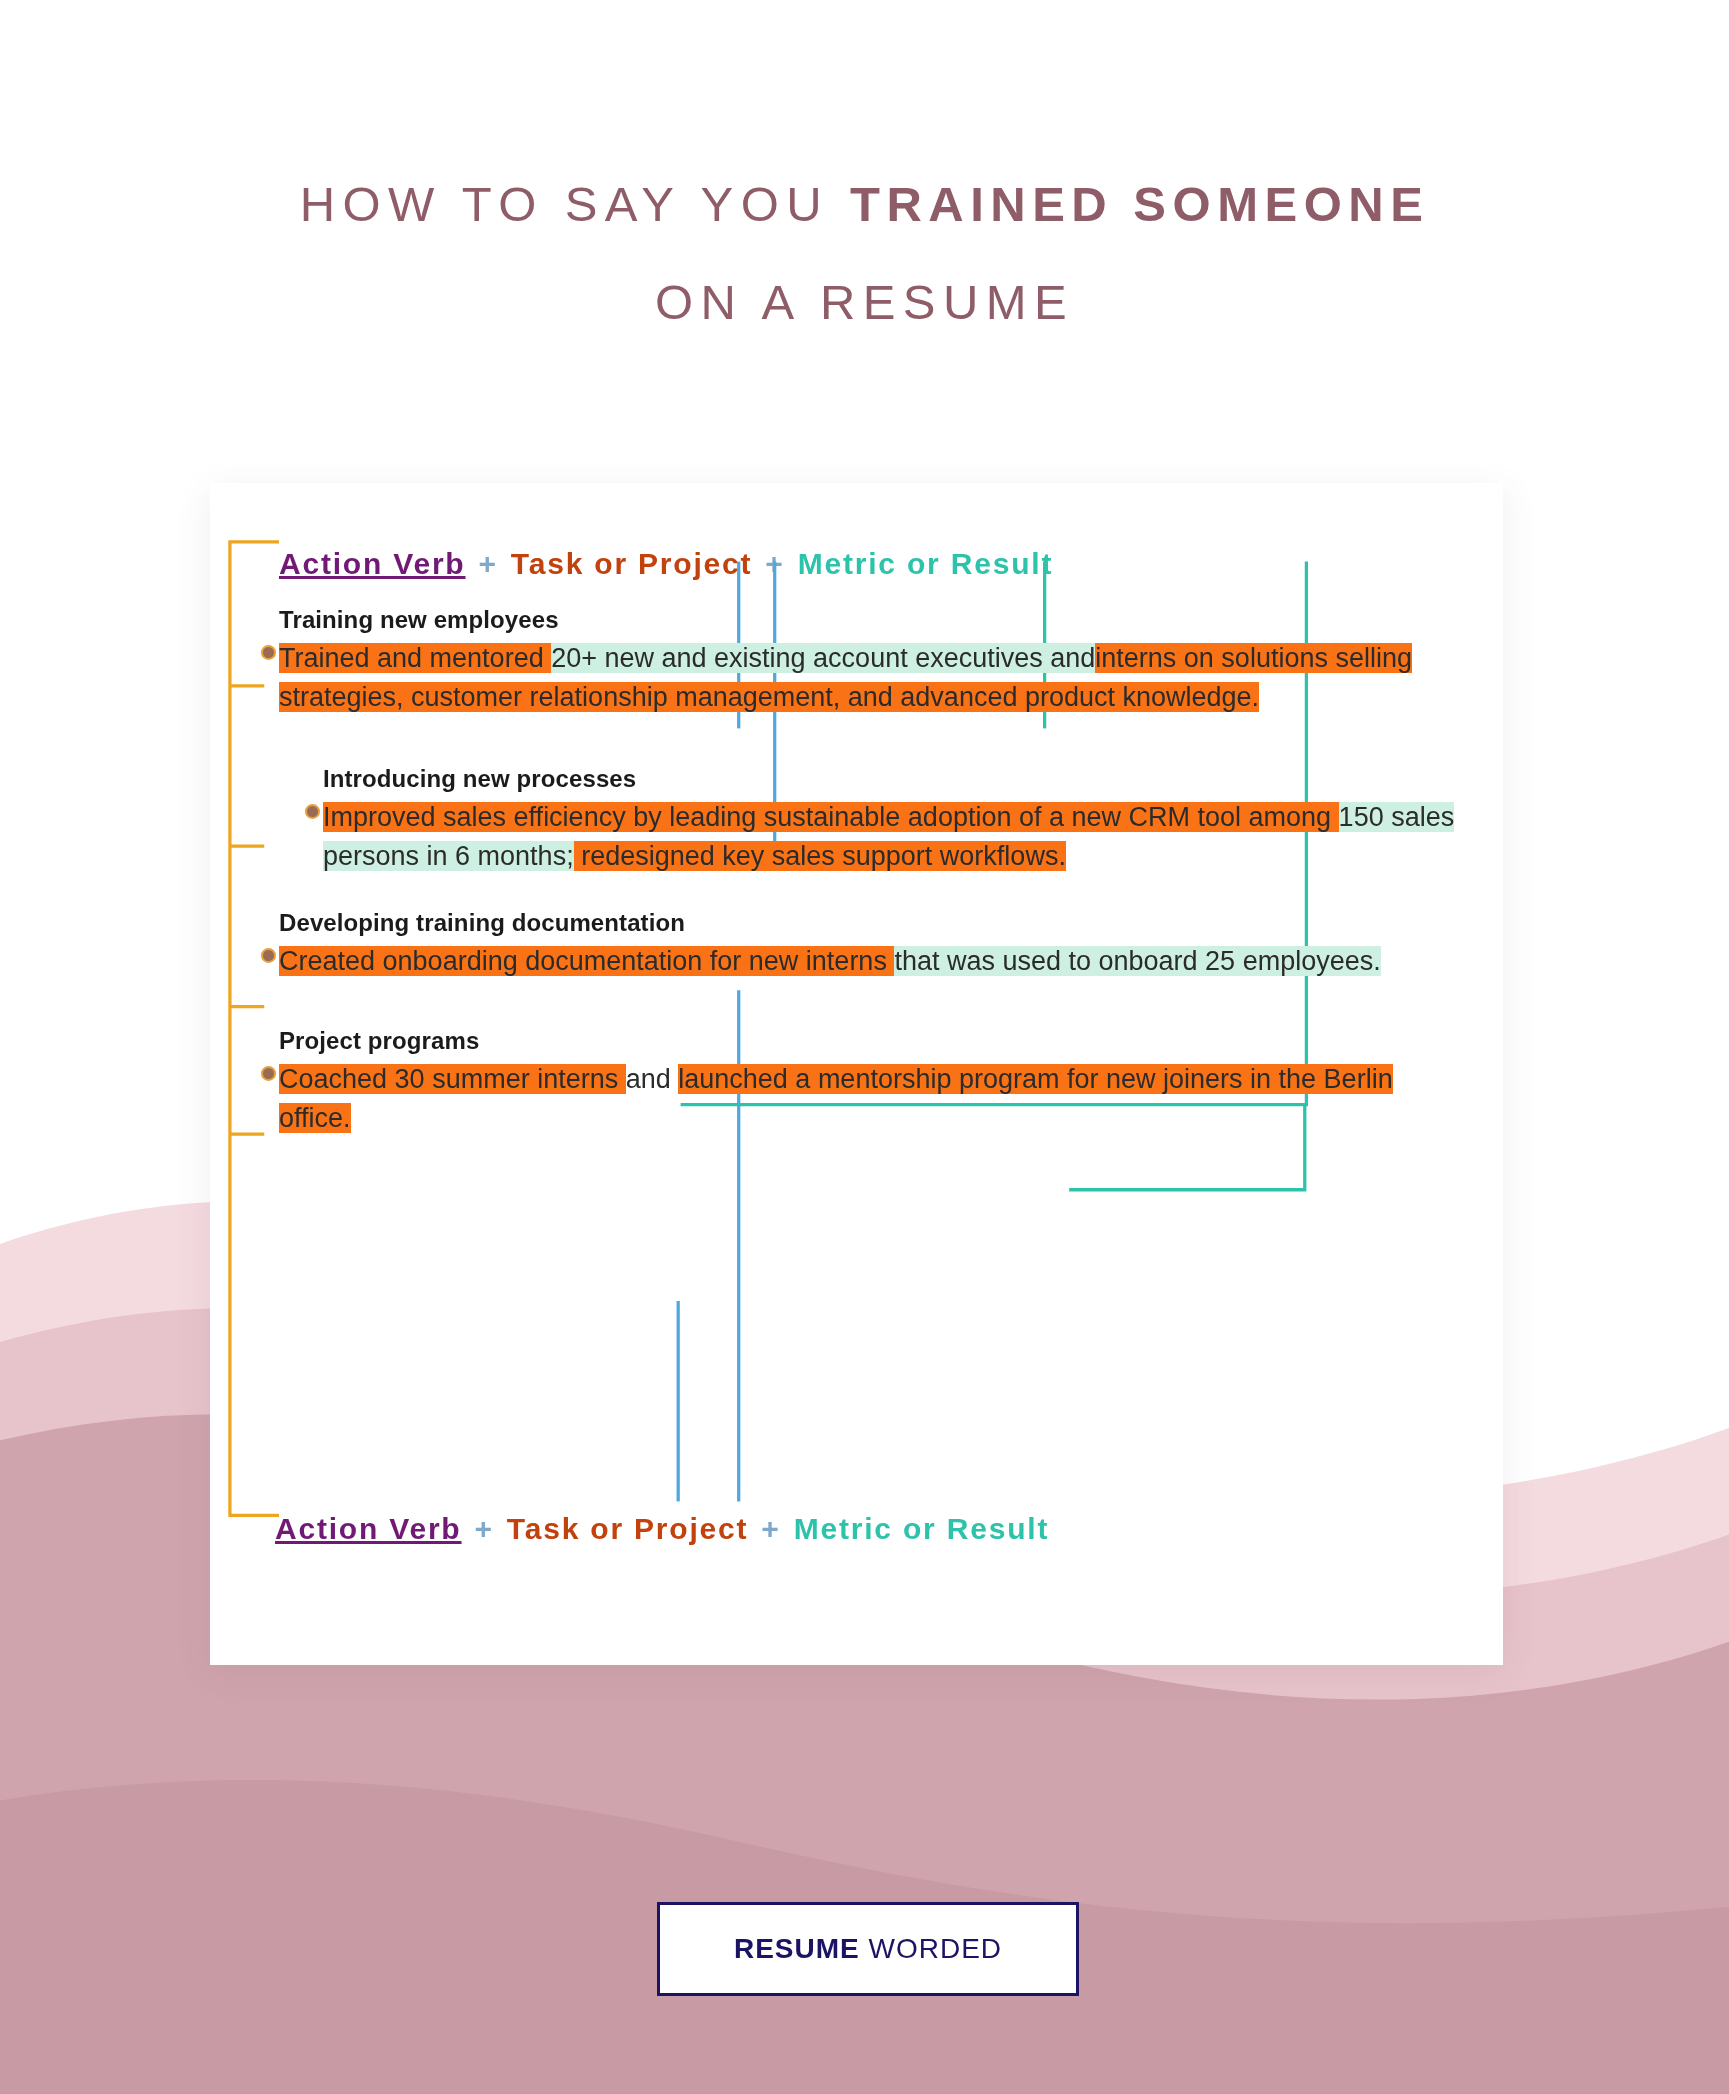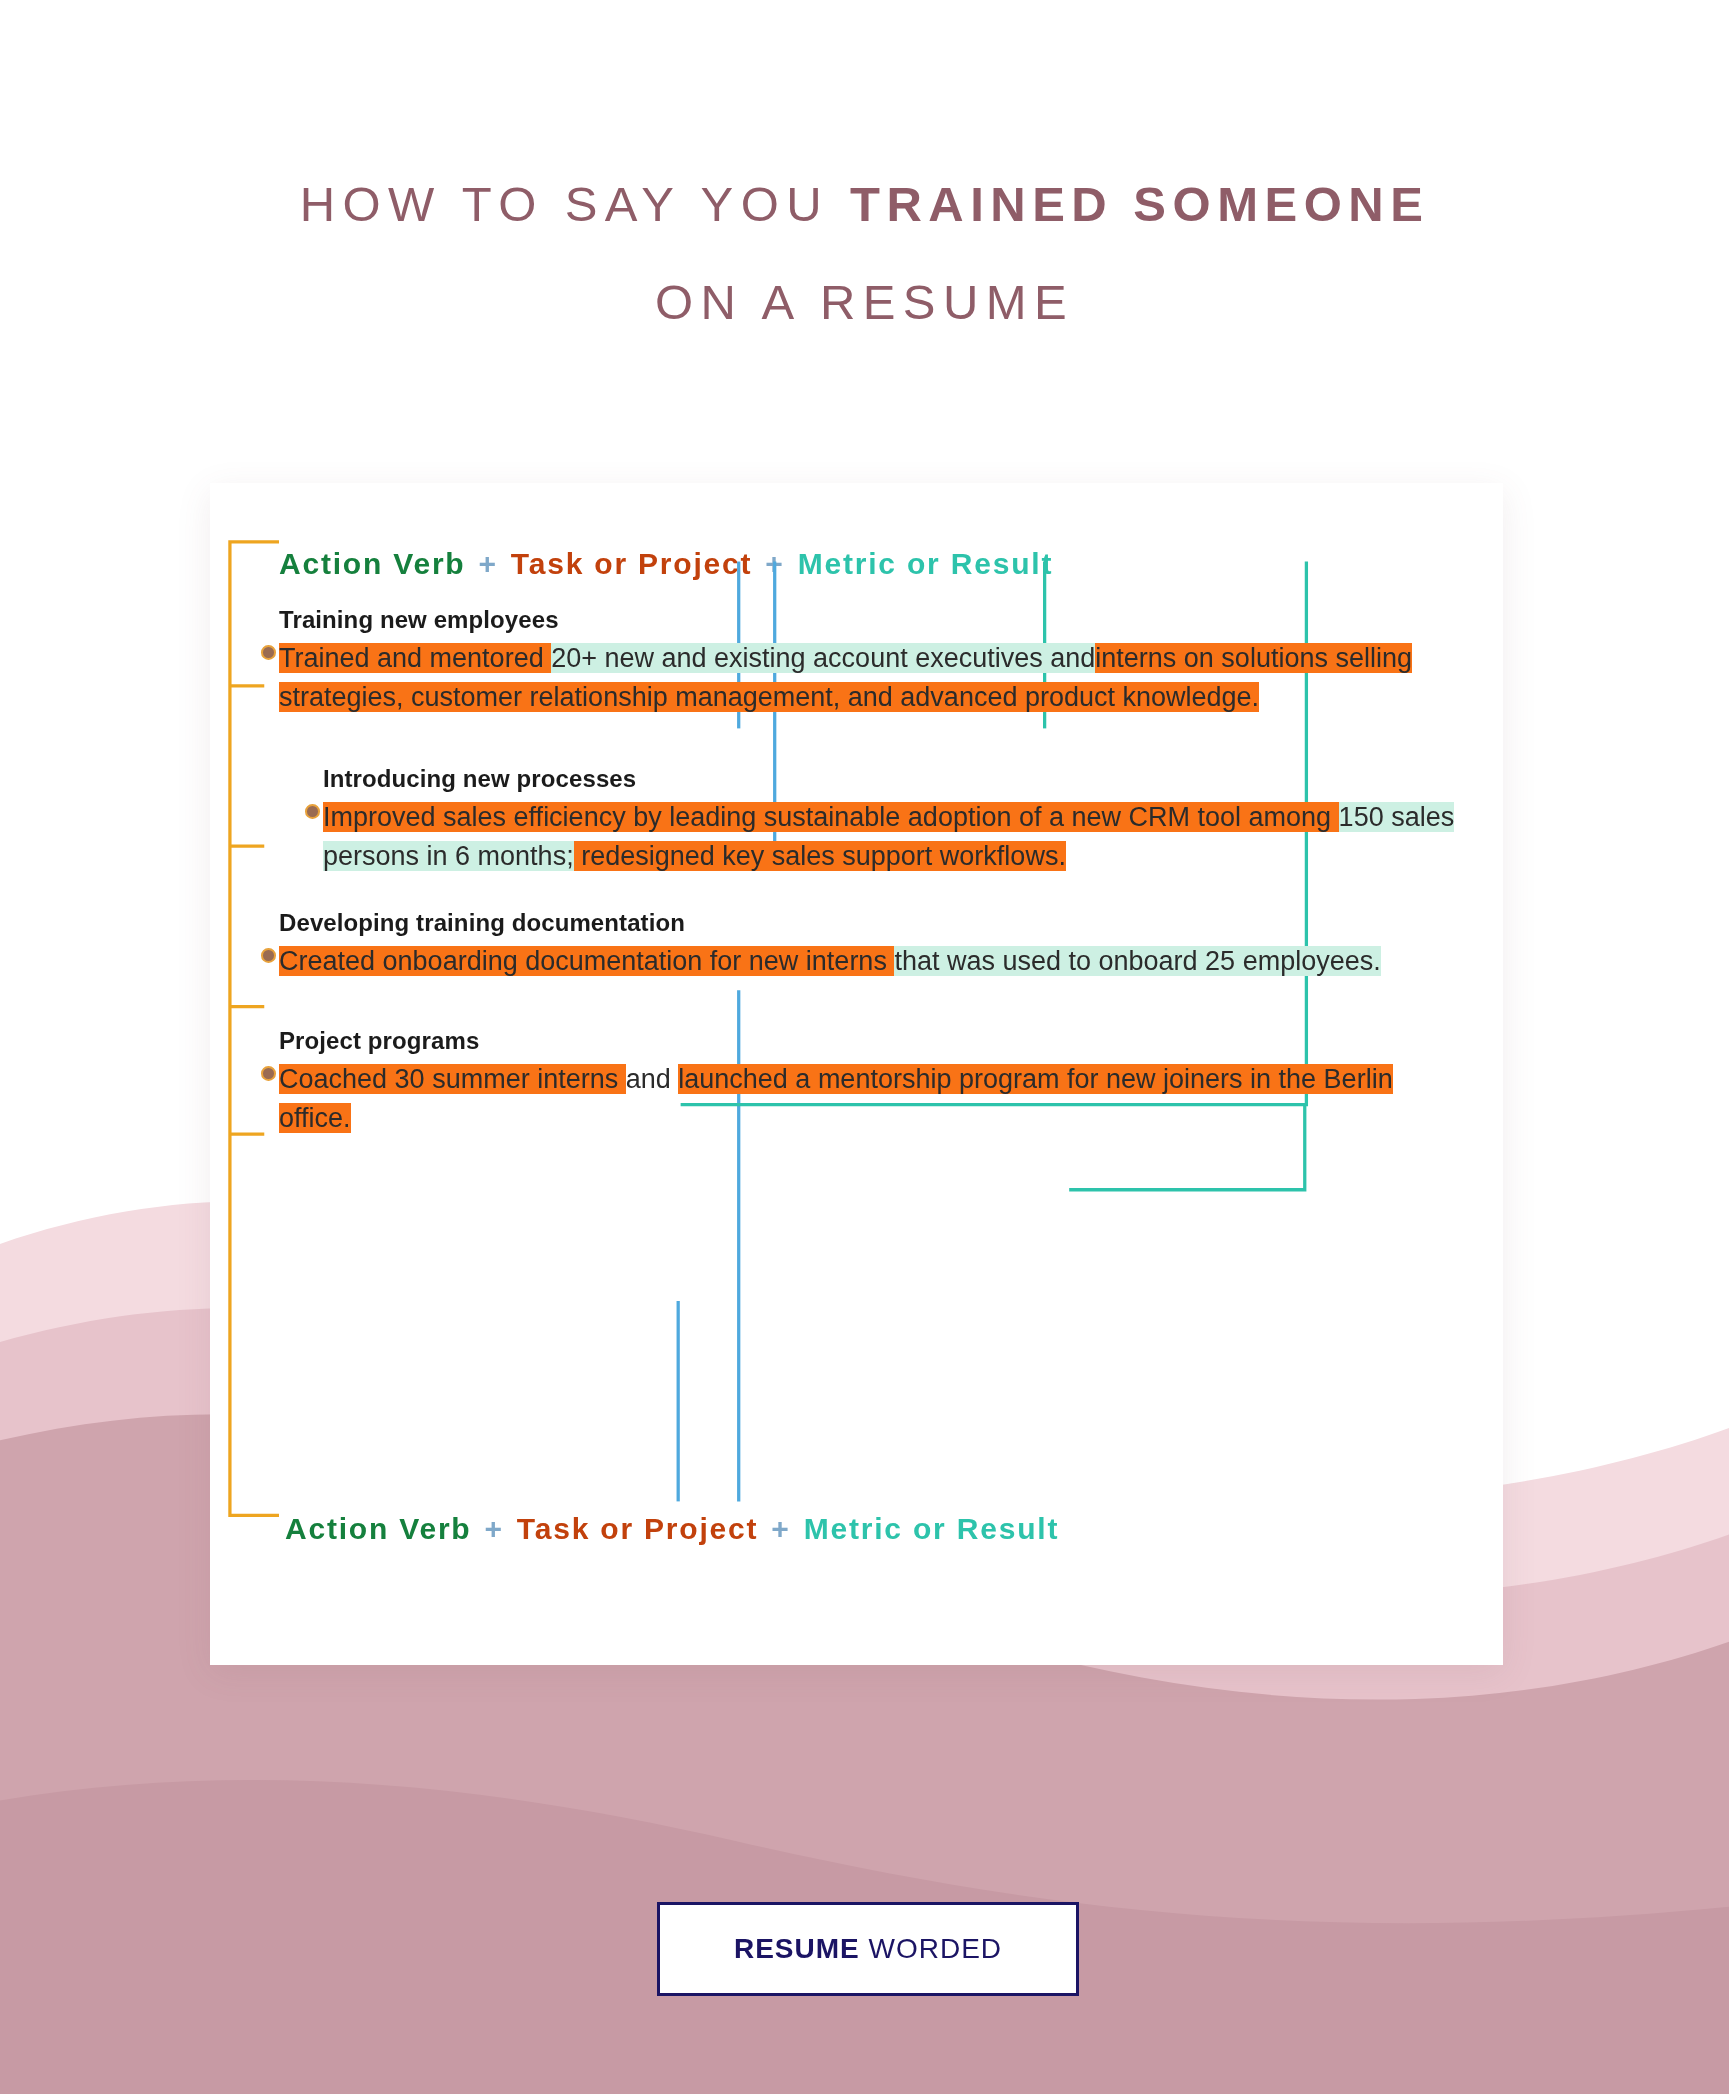--- a/index.html
+++ b/index.html
@@ -55,22 +55,22 @@
   }
 
   .legend {
     position: absolute;
     font-size: 30px;
     font-weight: 700;
     letter-spacing: 1.8px;
     white-space: nowrap;
   }
   .legend-top { left: 69px; top: 64px; }
-  .legend-bottom { left: 75px; top: 1029px; }
-  .lg-verb   { color: #15803d; }
+  .legend-bottom { left: 65px; top: 1029px; }
+  .lg-verb   { color: #701a75; text-decoration: underline; }
   .lg-plus   { color: #7fa8c9; padding: 0 13px; }
   .lg-task   { color: #c2410c; }
   .lg-metric { color: #2dc3ab; }
 
   
   .lines { position: absolute; left: 0; top: 0; width: 1293px; height: 1182px; z-index: 1;}
 
   
   .group { position: absolute; left: 69px; width: 1162px; z-index: 2; }
   .g1 { top: 123px; }

